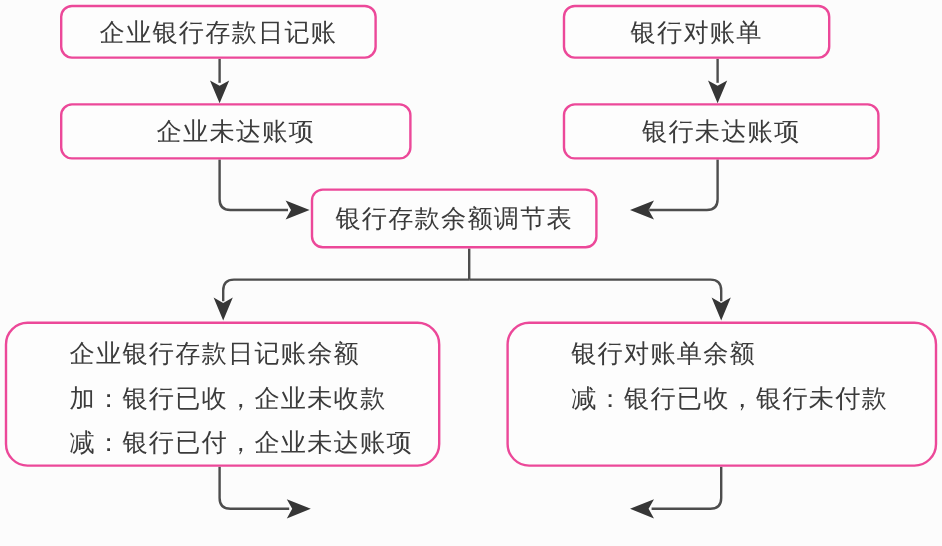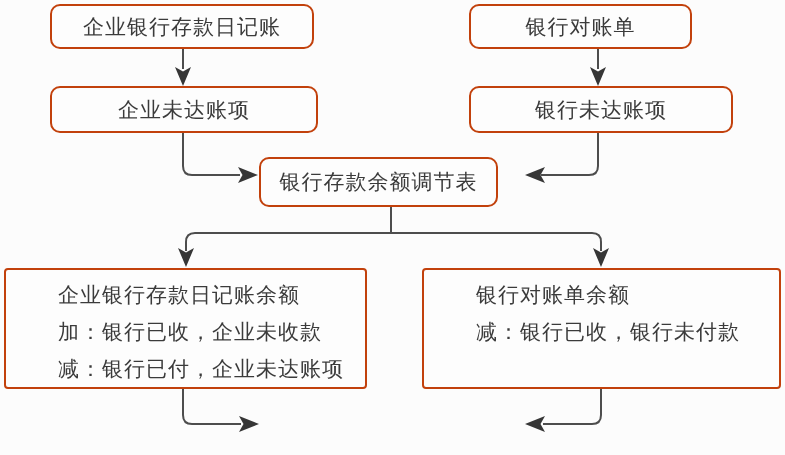--- a/index.html
+++ b/index.html
@@ -19,42 +19,42 @@
     position: absolute;
     left: 0;
     top: 0;
     width: 785px;
     height: 455px;
   }
   .node {
     position: absolute;
     box-sizing: border-box;
     background: #fdfdfd;
-    border: 2px solid #c2410c;
+    border: 2px solid #ec4899;
     border-radius: 10px;
     color: #3b3b3b;
     font-size: 21px;
     letter-spacing: 1px;
   }
   .node.center {
     display: flex;
     align-items: center;
     justify-content: center;
     text-align: center;
   }
   .node.multi {
-    border-radius: 4px;
+    border-radius: 19px;
     padding: 7px 0 0 52px;
     line-height: 37px;
   }
   .node.multi .line { display: block; }
 
   #n-journal        { left: 50px;  top: 4px;   width: 264px; height: 45px; }
   #n-statement      { left: 469px; top: 4px;   width: 223px; height: 45px; }
-  #n-company-out    { left: 50px;  top: 86px;  width: 268px; height: 47px; }
+  #n-company-out    { left: 50px;  top: 86px;  width: 293px; height: 47px; }
   #n-bank-out       { left: 469px; top: 86px;  width: 264px; height: 47px; }
   #n-recon          { left: 259px; top: 157px; width: 239px; height: 50px; }
   #n-journal-bal    { left: 4px;   top: 268px; width: 363px; height: 121px; }
   #n-statement-bal  { left: 422px; top: 268px; width: 359px; height: 121px; }
   #n-equal          { left: 260px; top: 403px; width: 264px; height: 48px; }
 
   .edge-line {
     fill: none;
     stroke: #4d4d4d;
     stroke-width: 2;

